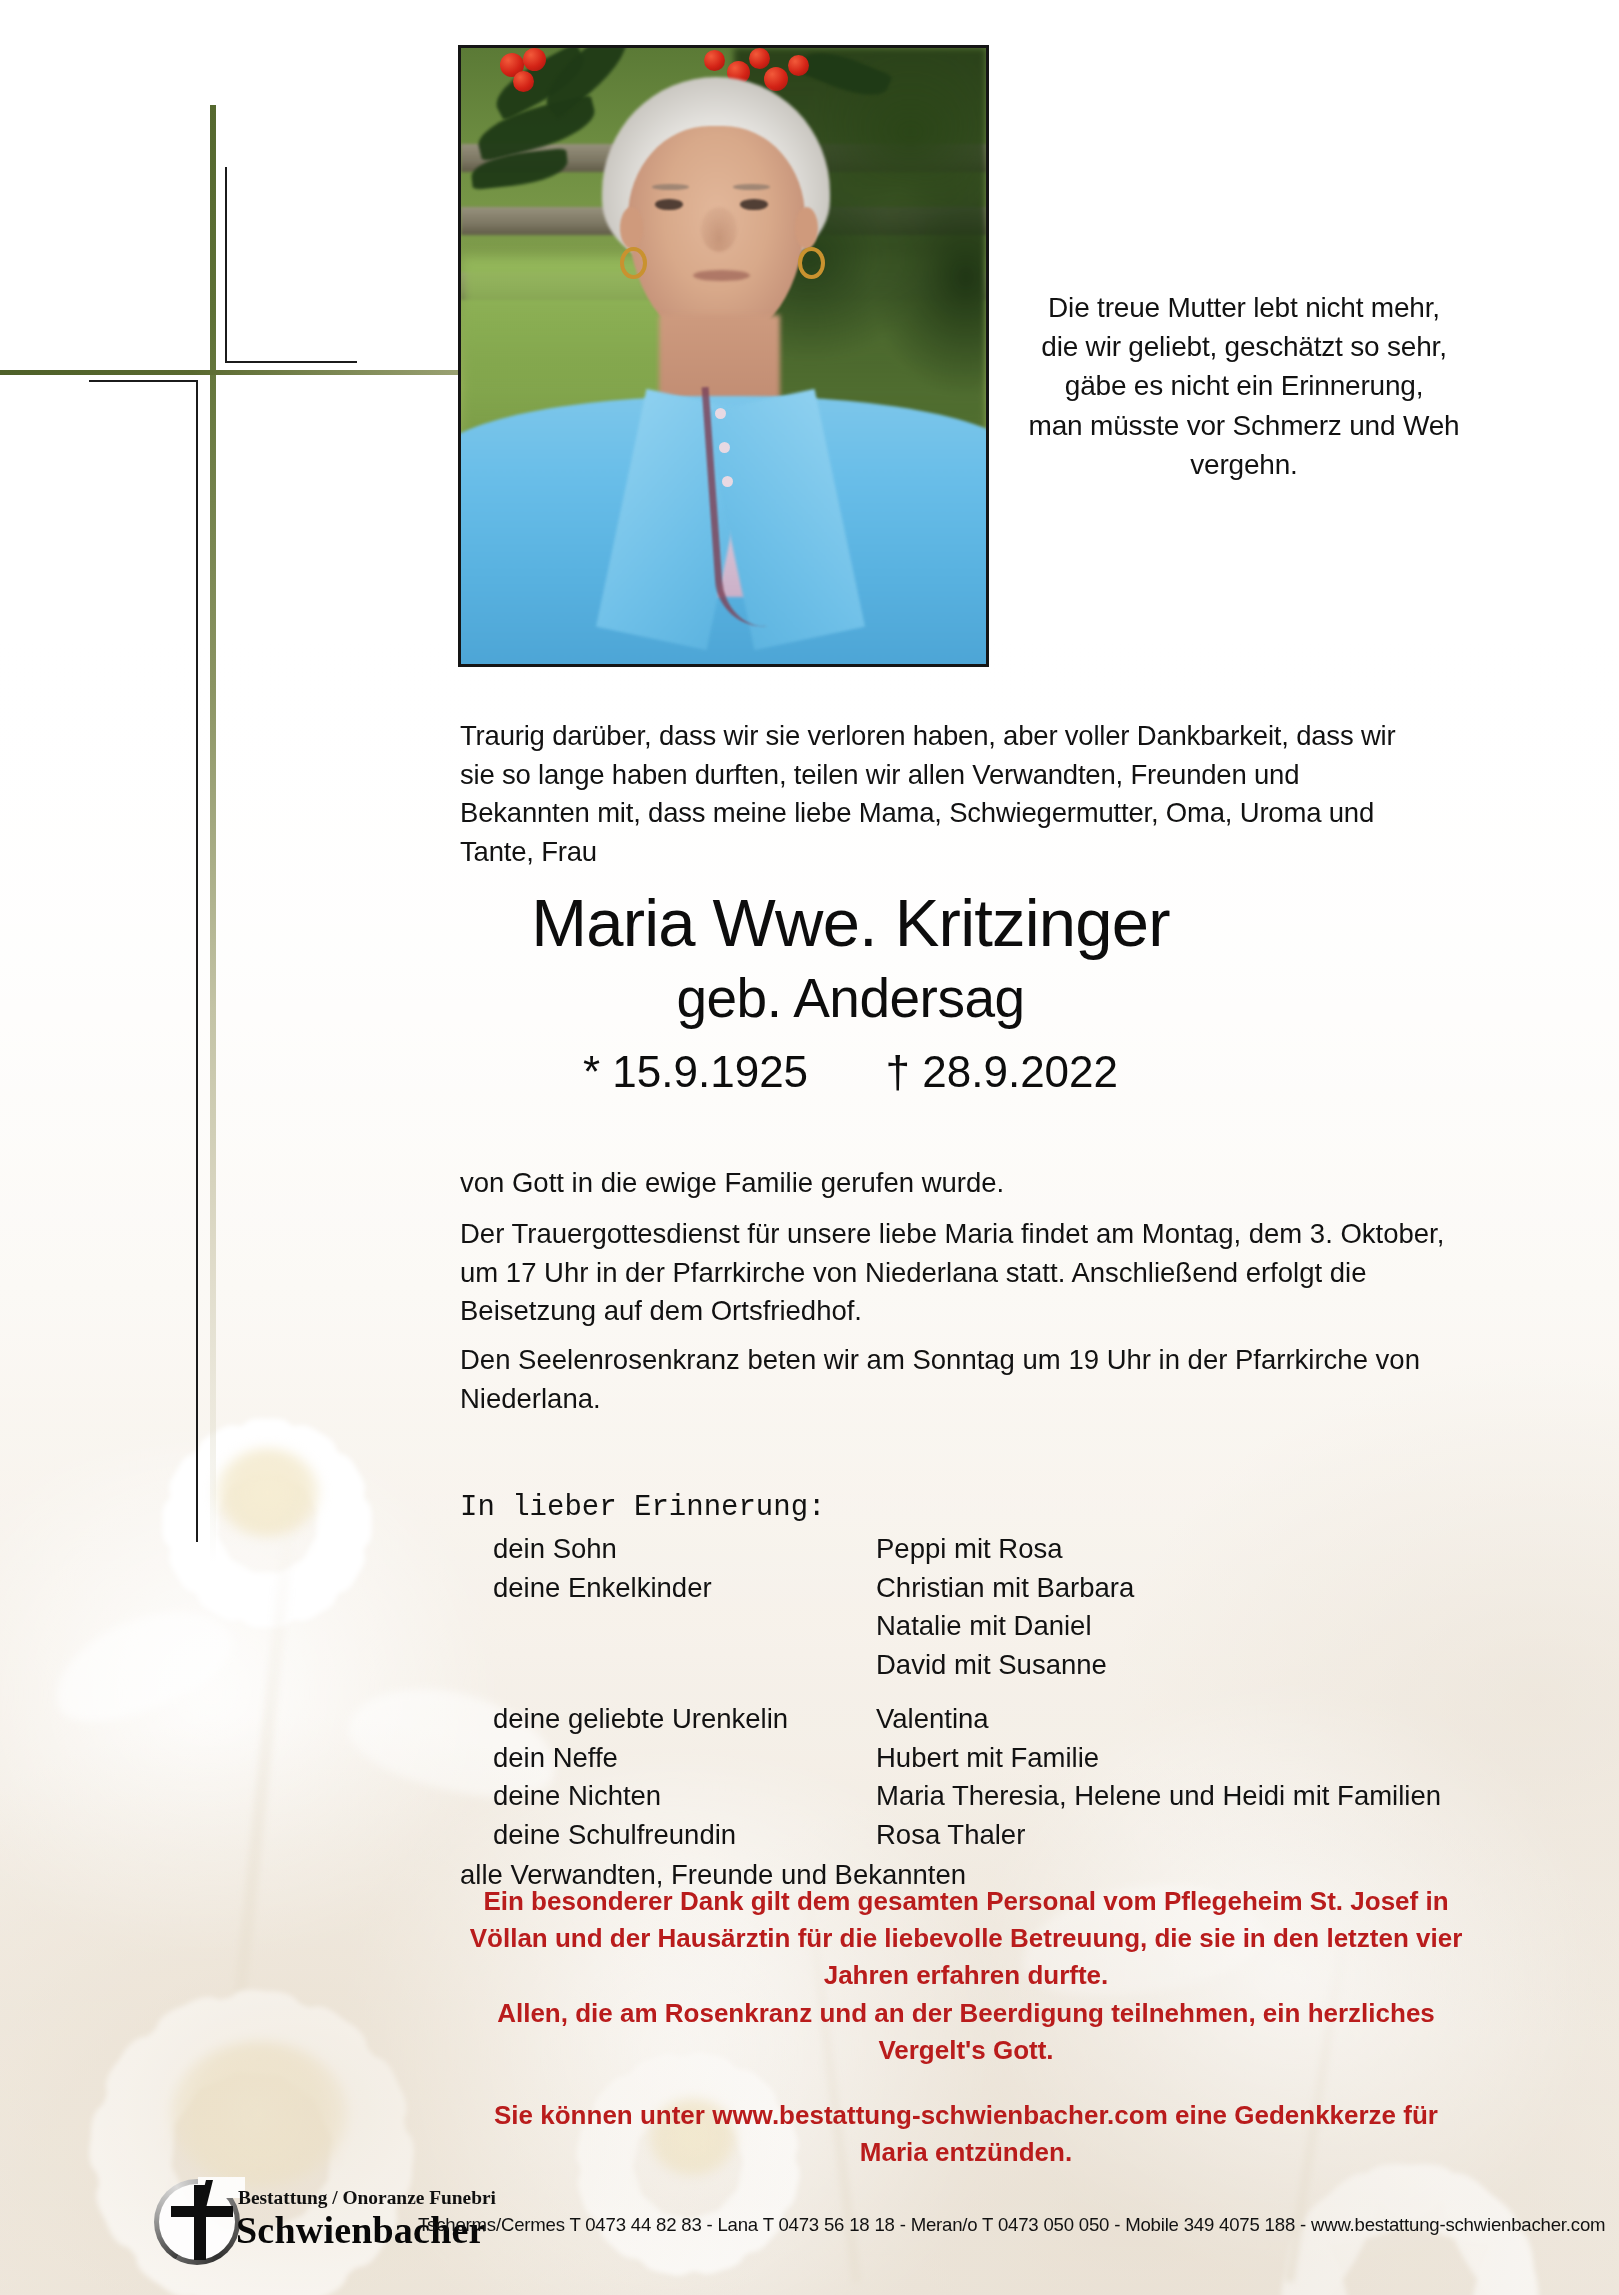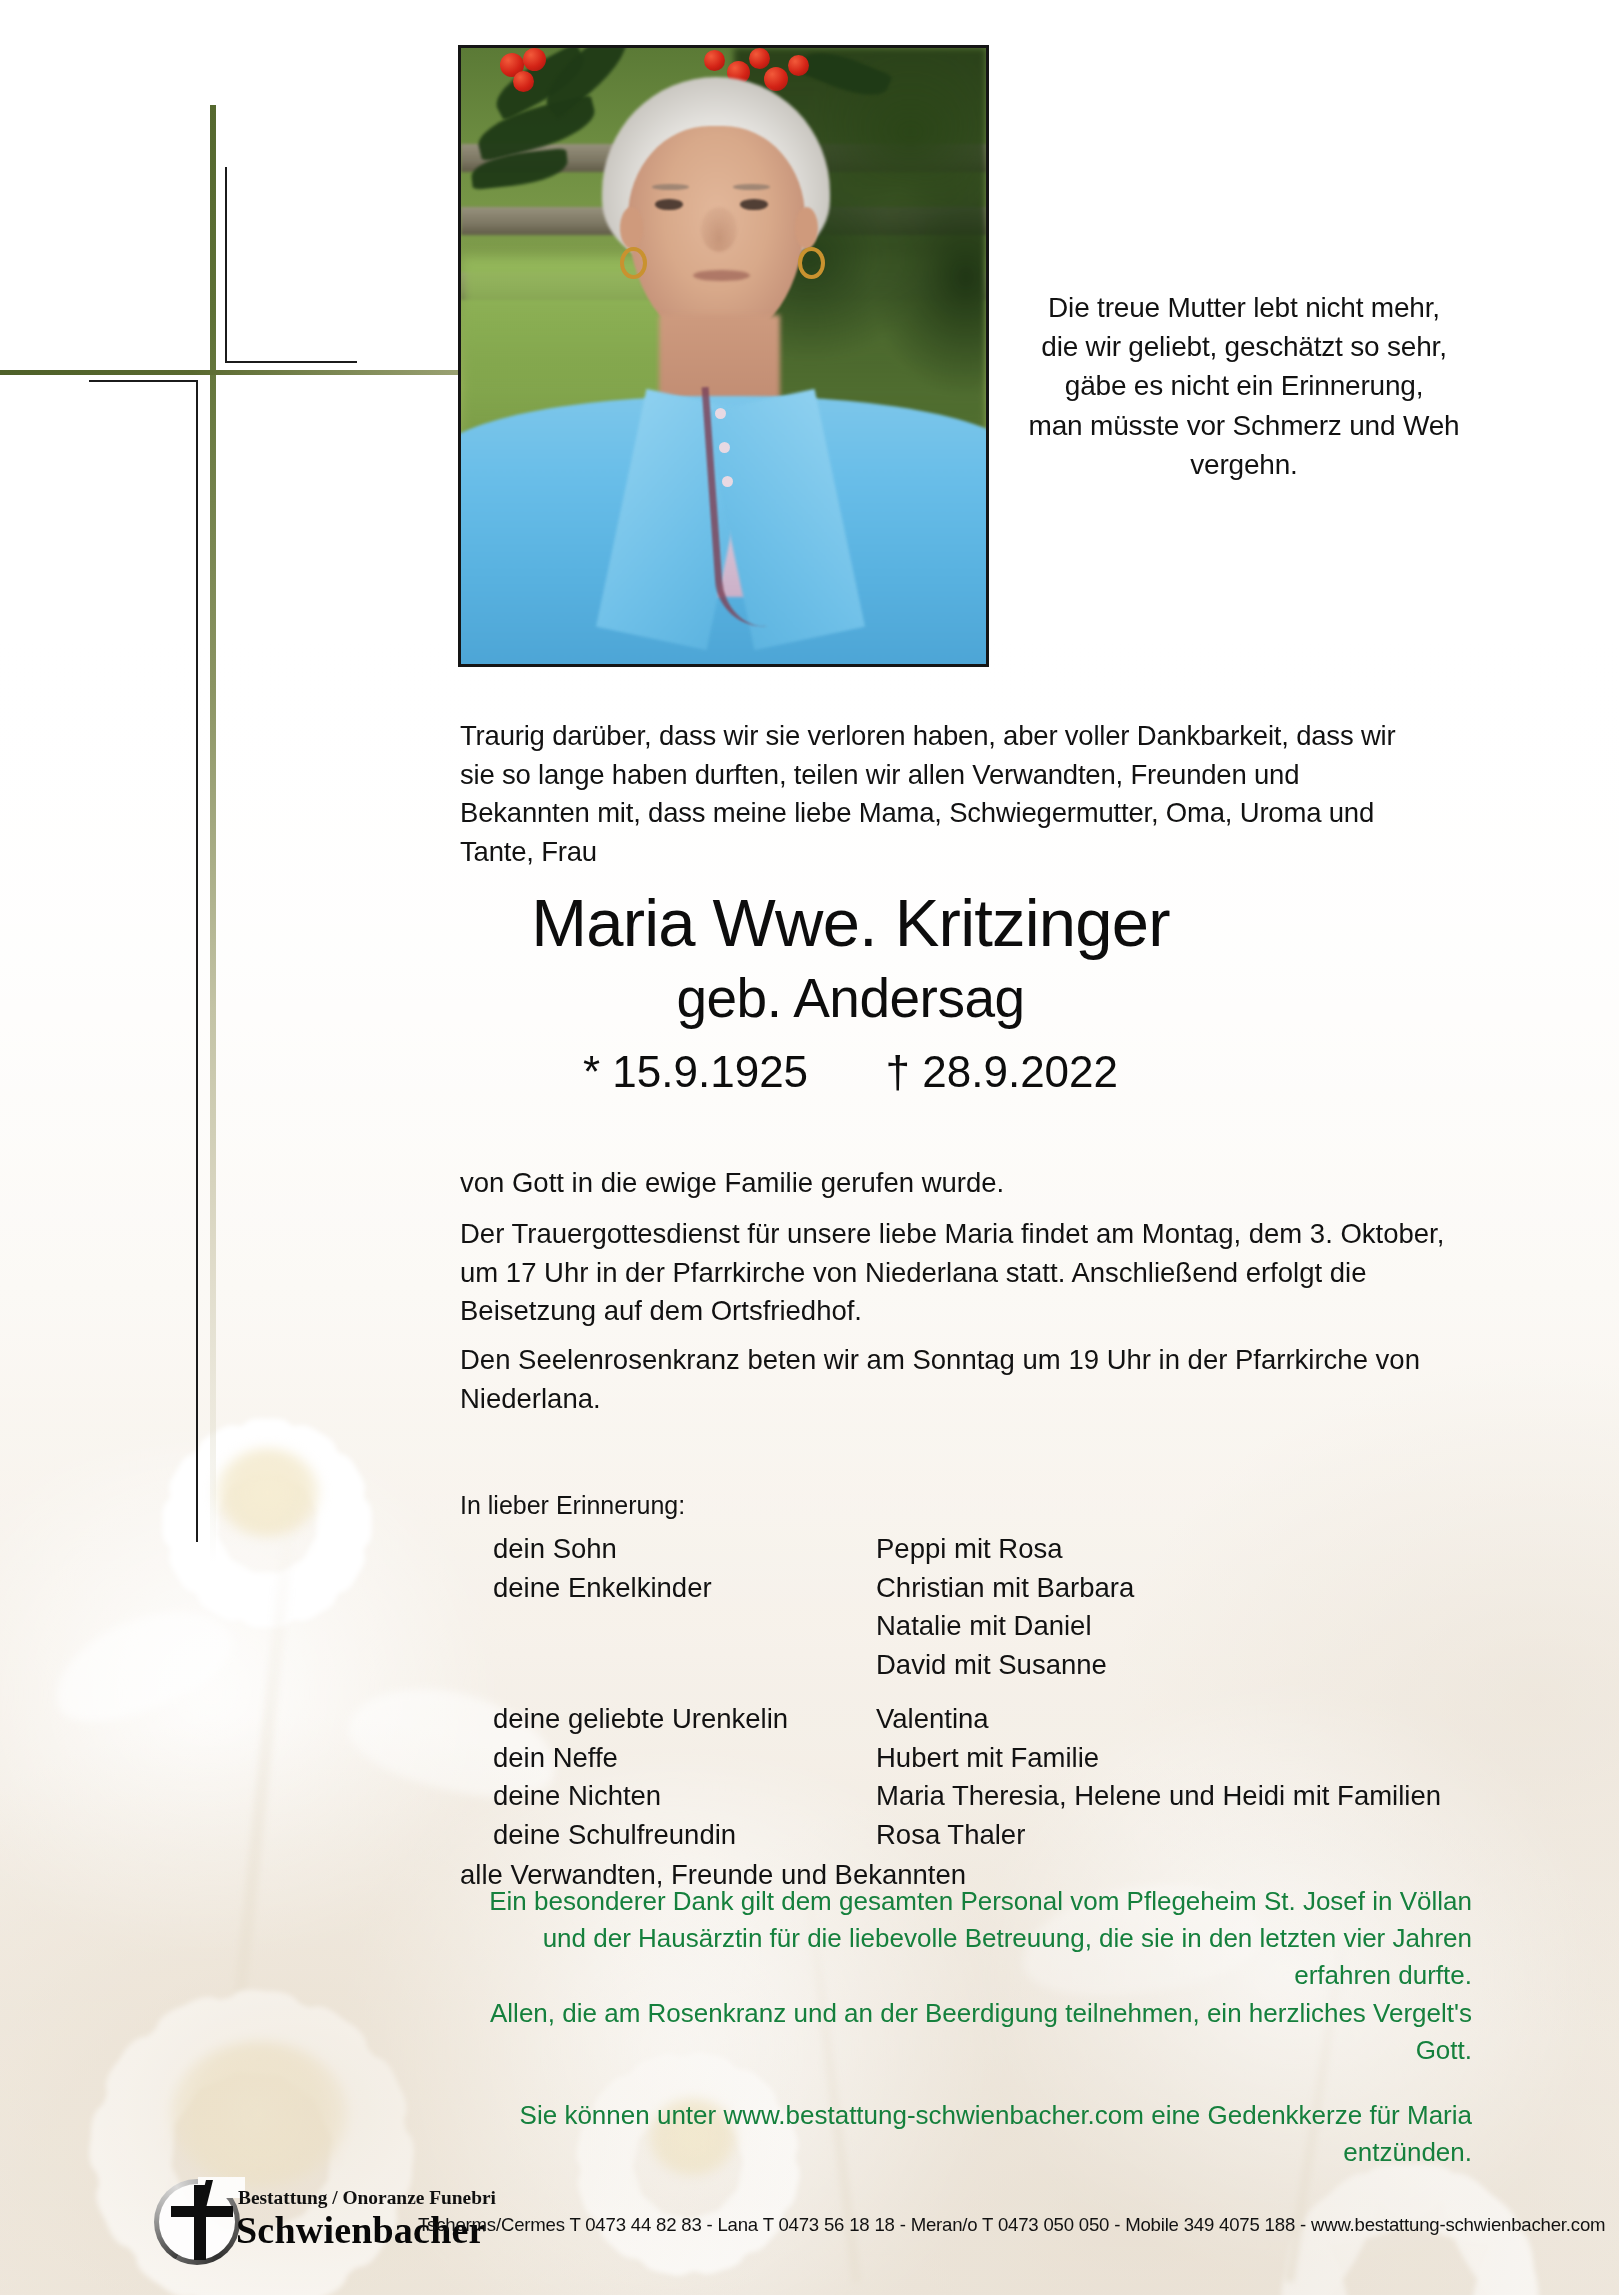--- a/index.html
+++ b/index.html
@@ -303,44 +303,45 @@
     font-size: 44px;
     margin-top: 16px;
     letter-spacing: 0px;
   }
   .dates .gap { display: inline-block; width: 53px; }
 
   .p1 { left: 460px; top: 1164px; width: 972px; font-size: 27.5px; line-height: 1.40; }
   .p2 { left: 460px; top: 1215px; width: 1021px; font-size: 27.5px; line-height: 1.40; }
   .p3 { left: 460px; top: 1341px; width: 1004px; font-size: 27.5px; line-height: 1.40; }
   .p4 { left: 460px; top: 1427px; width: 1004px; font-size: 27.5px; line-height: 1.40; }
-  .p5 { left: 460px; top: 1488px; width: 1004px; font-size: 25px; line-height: 1.40; }
+  .p5 { left: 460px; top: 1488px; width: 1004px; font-size: 29px; line-height: 1.40; font-family: Liberation Mono, monospace; }
 
   .family {
     position: absolute;
     left: 460px; top: 1530px;
     width: 1037px;
     font-size: 27.5px;
     line-height: 1.40;
     color: #121212;
   }
   .fam-row { display: flex; }
   .fam-rel { width: 383px; flex: 0 0 383px; margin-left: 33px; }
   .fam-name { flex: 1 1 auto; }
   .fam-spacer { height: 16px; }
   .fam-full { margin-top: 1.6px; }
 
   .thanks {
     position: absolute;
     left: 460px;
     width: 1012px;
-    text-align: right;
+    text-align: center;
     font-size: 26px;
     line-height: 1.42;
-    color: #15803d;
+    color: #b91c1c;
+    font-weight: bold;
   }
   .thanks1 { top: 1883px; }
   .thanks2 { top: 1995px; }
   .thanks3 { top: 2097px; }
 
   
   .footer {
     position: absolute;
     left: 0; top: 2164px;
     width: 1620px;

